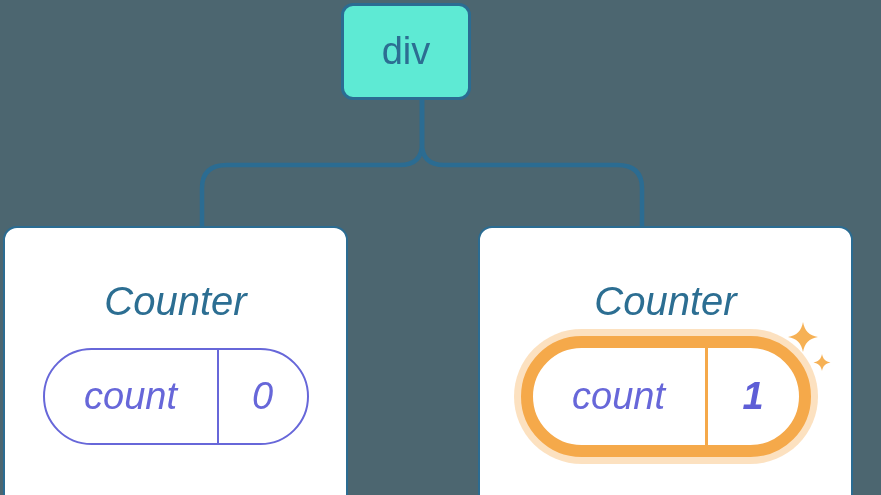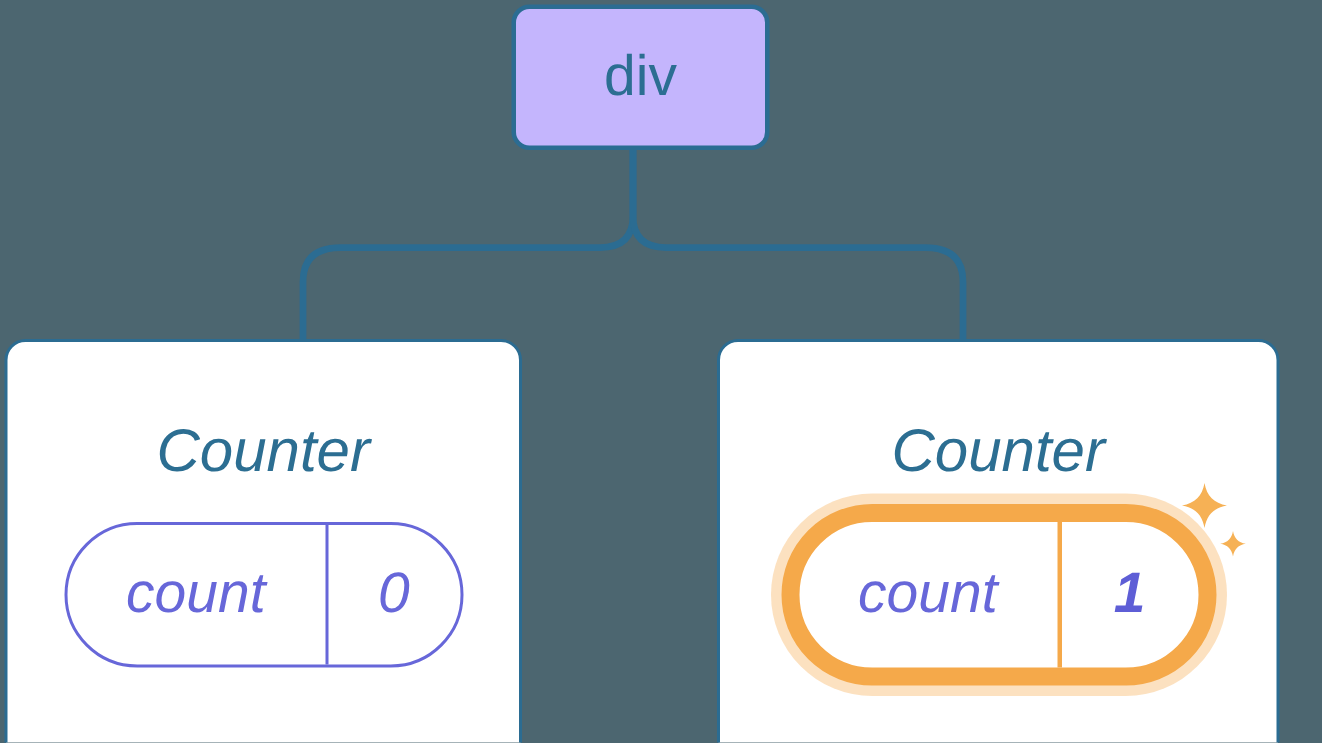--- a/index.html
+++ b/index.html
@@ -11,22 +11,22 @@
     overflow:hidden;
   }
   .stage { position:absolute; inset:0; }
 
   
   svg.connectors { position:absolute; left:0; top:0; }
 
   
   .root-node {
     position:absolute; left:341px; top:3px;
-    width:172px; height:97px;
-    background:#c4b5fd;
+    width:130px; height:97px;
+    background:#5eead4;
     border:3px solid #2B6C92;
     border-radius:12px;
     box-sizing:border-box;
     display:flex; align-items:center; justify-content:center;
     font-size:38px; color:#2C6E92;
   }
 
   
   .card {
     position:absolute; top:226px;

